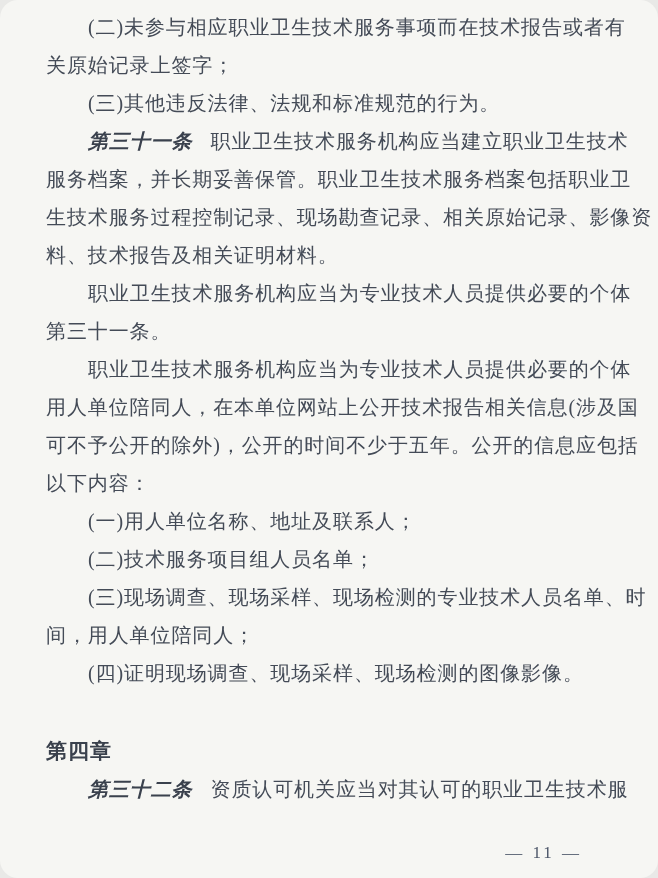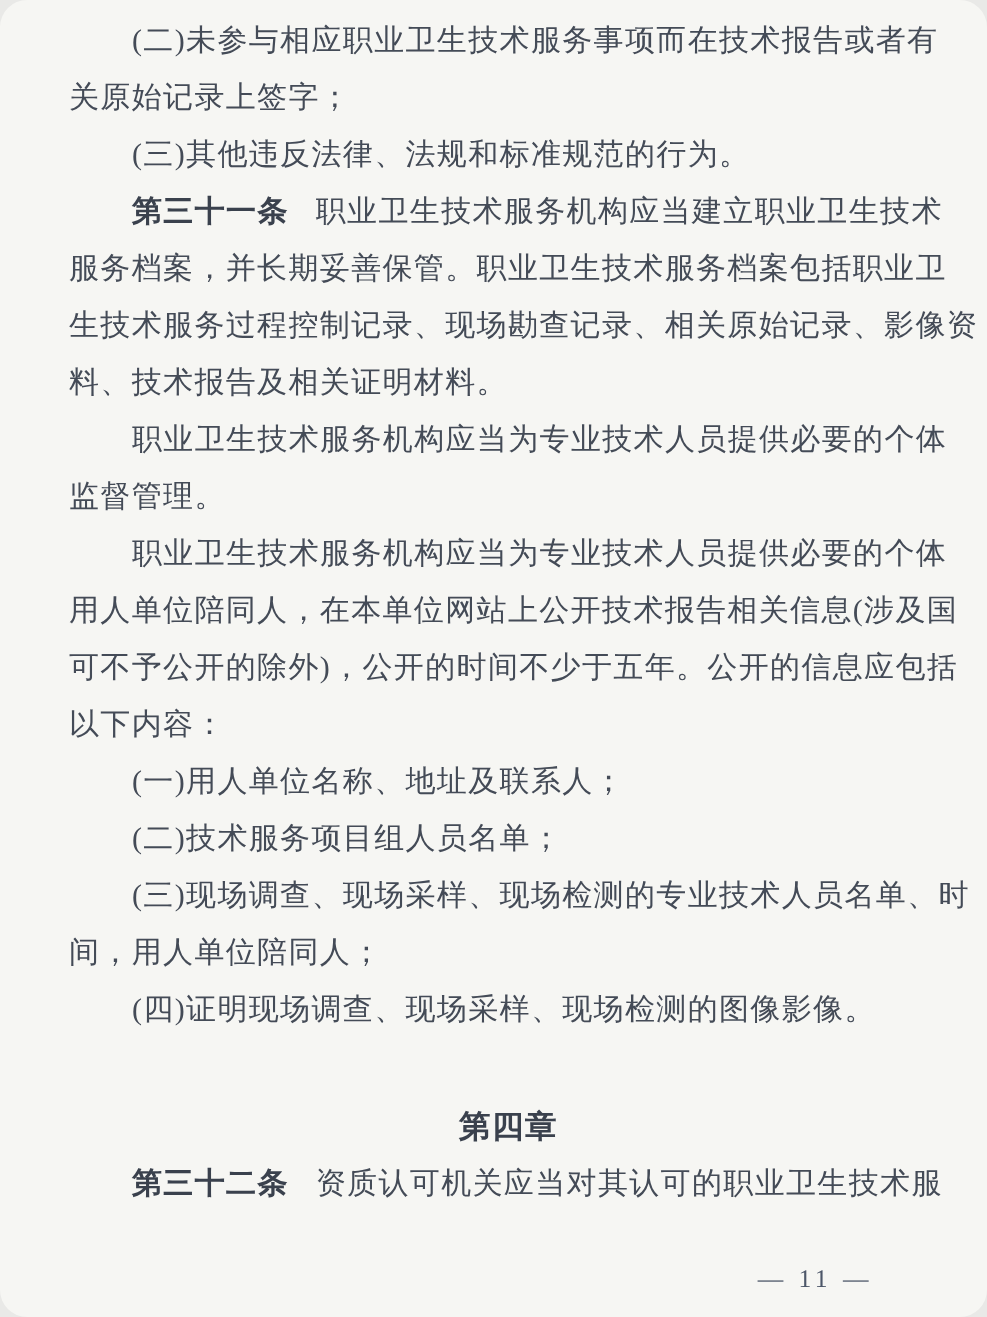--- a/index.html
+++ b/index.html
@@ -29,27 +29,27 @@
     white-space: nowrap;
     font-weight: 400;
   }
   .indent {
     padding-left: 42px;
   }
   .lead {
     font-weight: 700;
     color: #3a414d;
     margin-right: 18px;
+    font-style: italic;
   }
   .chapter {
     margin: 40px 0 0 0;
     height: 38px;
     line-height: 38px;
     display: flex;
-    justify-content: center;
     column-gap: 21px;
     font-size: 21px;
     font-weight: 700;
     color: #3a414d;
     letter-spacing: 1px;
   }
   .page-number {
     position: absolute;
     top: 841px;
     right: 76px;
@@ -68,21 +68,21 @@
     <p class="line indent">(二)未参与相应职业卫生技术服务事项而在技术报告或者有</p>
     <p class="line">关原始记录上签字；</p>
     <p class="line indent">(三)其他违反法律、法规和标准规范的行为。</p>
 
     <p class="line indent"><span class="lead">第三十一条</span><span>职业卫生技术服务机构应当建立职业卫生技术</span></p>
     <p class="line">服务档案，并长期妥善保管。职业卫生技术服务档案包括职业卫</p>
     <p class="line">生技术服务过程控制记录、现场勘查记录、相关原始记录、影像资</p>
     <p class="line">料、技术报告及相关证明材料。</p>
 
     <p class="line indent">职业卫生技术服务机构应当为专业技术人员提供必要的个体</p>
-    <p class="line">监督管理。</p>
+    <p class="line">第三十一条。</p>
 
     <p class="line indent">职业卫生技术服务机构应当为专业技术人员提供必要的个体</p>
     <p class="line">用人单位陪同人，在本单位网站上公开技术报告相关信息(涉及国</p>
     <p class="line">可不予公开的除外)，公开的时间不少于五年。公开的信息应包括</p>
     <p class="line">以下内容：</p>
 
     <p class="line indent">(一)用人单位名称、地址及联系人；</p>
     <p class="line indent">(二)技术服务项目组人员名单；</p>
     <p class="line indent">(三)现场调查、现场采样、现场检测的专业技术人员名单、时</p>
     <p class="line">间，用人单位陪同人；</p>

